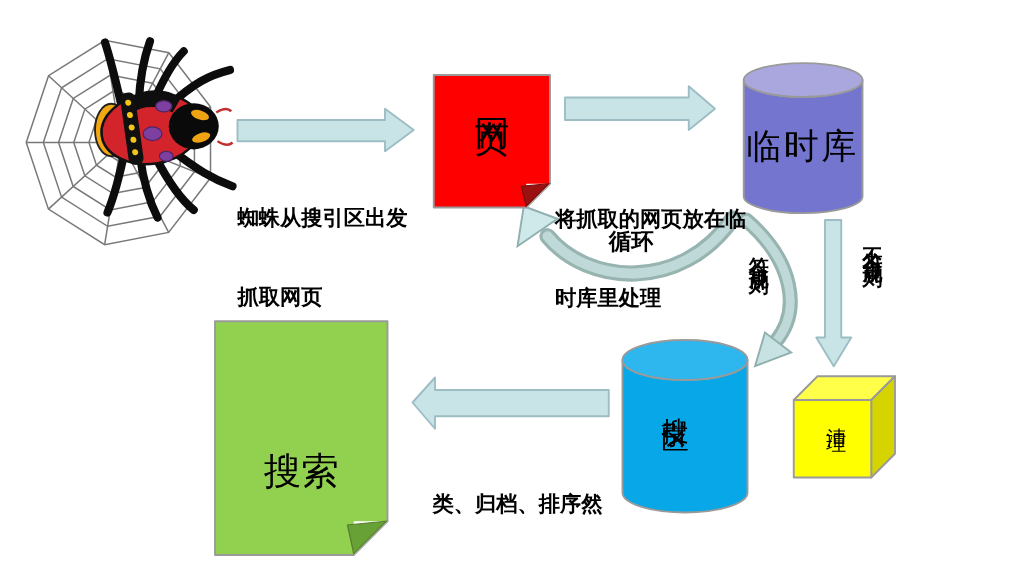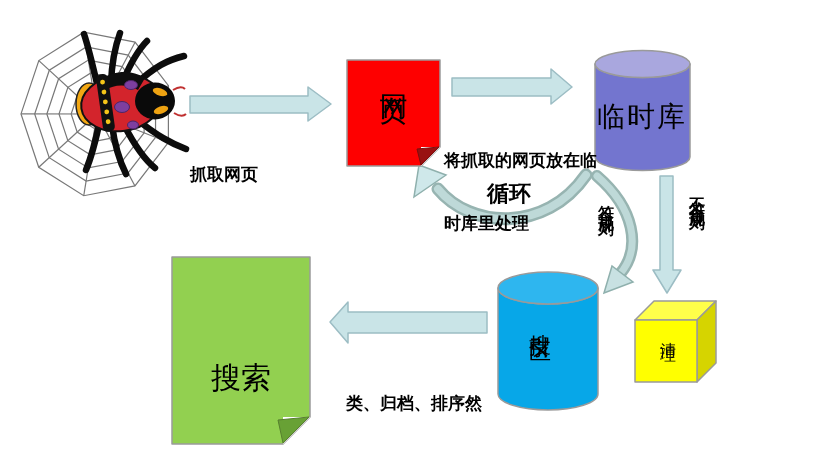--- a/index.html
+++ b/index.html
@@ -114,33 +114,34 @@
     </g>
 
     <g>
       <polygon class="shape" fill="#92d050" points="172,257 310,257 310,417 283,444 172,444"></polygon>
       <polygon points="310,417 283,444 283,417" fill="#ffffff"></polygon>
       <polygon points="309,417 283,443 278,420" fill="#68a135" stroke="#567f2e" stroke-width="1"></polygon>
     </g>
   </svg>
 
   <div class="lbl cap" style="left:190px;top:122px;">
+    <div>蜘蛛从搜引区出发</div>
     <div>抓取网页</div>
   </div>
 
   <div class="lbl node v" style="left:374px;top:72px;font-size:28px;letter-spacing:6px;">网页</div>
 
-  <div class="lbl cap" style="left:444px;top:108px;">
+  <div class="lbl cap" style="left:444px;top:123px;">
     <div>将抓取的网页放在临</div>
     <div>时库里处理</div>
   </div>
 
   <div class="lbl node center" style="left:595px;top:98px;width:94px;font-size:28px;letter-spacing:2px;">临时库</div>
 
-  <div class="lbl cap" style="left:487px;top:183px;font-size:22px;">循环</div>
+  <div class="lbl cap" style="left:487px;top:183px;font-size:18px;">循环</div>
 
   <div class="lbl cap v" style="left:596px;top:192px;font-size:16px;letter-spacing:5px;">符合规则</div>
 
   <div class="lbl cap v" style="left:687px;top:185px;font-size:16px;letter-spacing:4px;">不符合规则</div>
 
   <div class="lbl node v" style="left:525px;top:316px;font-size:22px;letter-spacing:4px;">搜引区</div>
 
   <div class="lbl node v" style="left:657px;top:329px;font-size:16px;letter-spacing:5px;">清理</div>
 
   <div class="lbl cap" style="left:346px;top:349px;line-height:22px;">

